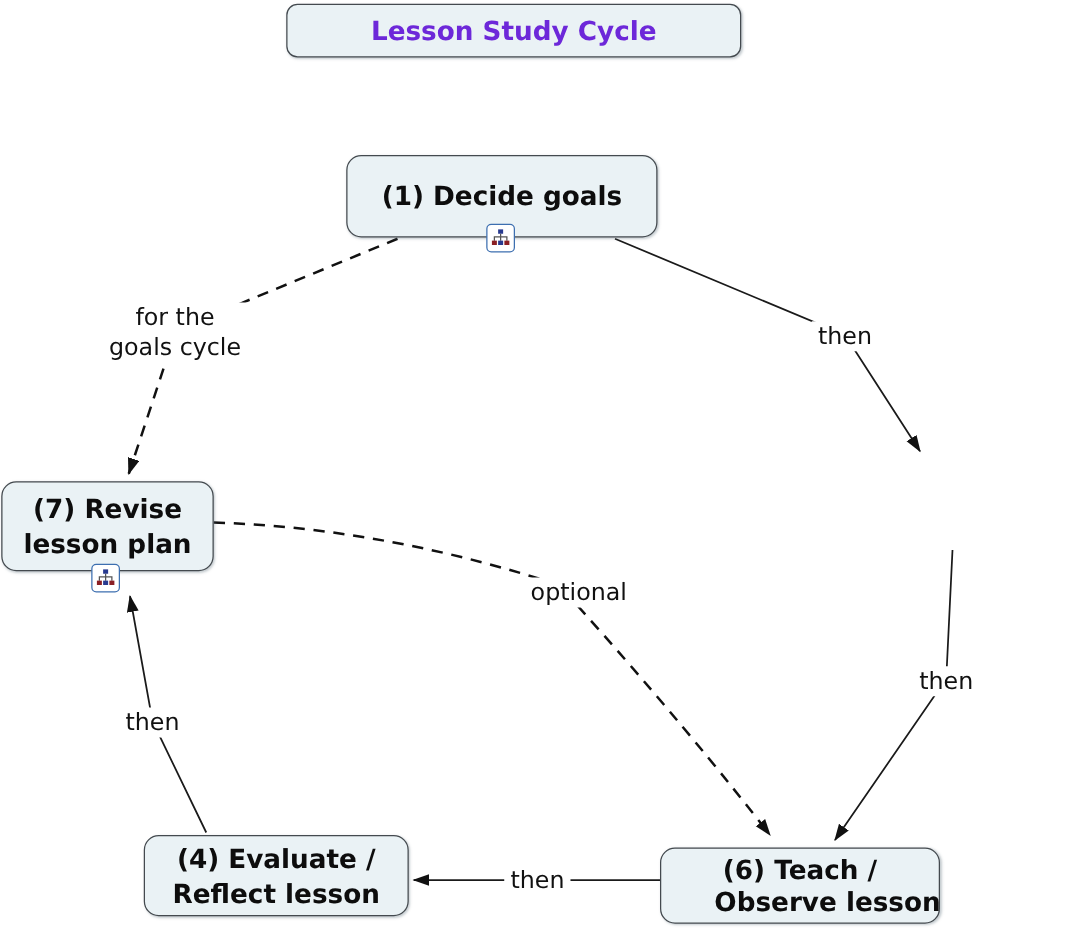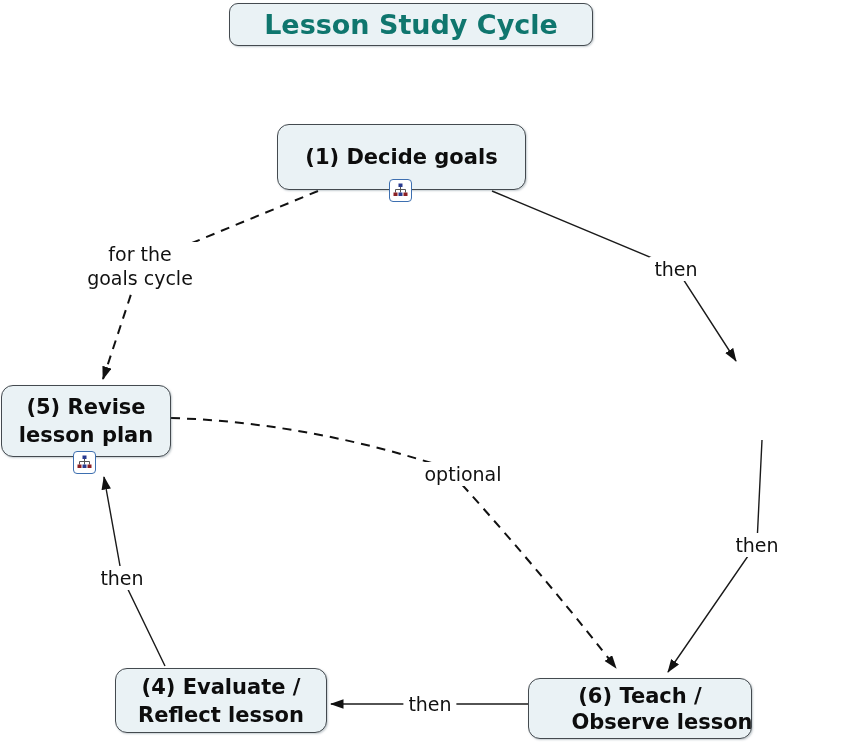--- a/index.html
+++ b/index.html
@@ -21,21 +21,21 @@
     text-align:center;
     font-weight:bold;color:#0d0d0d;
     z-index:2;
   }
   .node .ln{display:block;line-height:28px;font-size:21px;white-space:nowrap;}
   #title-node{
     position:absolute;left:229px;top:3px;width:362px;height:41px;
     background:#eaf2f5;border:1.8px solid #444a4f;border-radius:9px;
     box-shadow:1px 1px 2px rgba(90,110,120,0.35);
     display:flex;align-items:center;justify-content:center;
-    font-size:27px;font-weight:bold;color:#0f766e;z-index:2;
+    font-size:21px;font-weight:bold;color:#6d28d9;z-index:2;
   }
   .edge-label{
     position:absolute;transform:translate(-50%,-50%);
     background:#ffffff;padding:0 5px;
     font-size:19px;color:#111;text-align:center;line-height:24px;
     z-index:3;white-space:pre-line;
   }
   .map-icon{
     position:absolute;width:23px;height:23px;
     background:#ffffff;border:1.6px solid #3d6fb0;border-radius:4px;
@@ -81,21 +81,21 @@
     <span class="ln" style="line-height:26px;">(6) Teach /</span>
     <span class="ln" style="line-height:26px;margin-left:44px;">Observe lesson</span>
   </div>
 
   <div class="node" style="left:115px;top:668px;width:210px;height:63px;">
     <span class="ln">(4) Evaluate /</span>
     <span class="ln">Reflect lesson</span>
   </div>
 
   <div class="node" style="left:1px;top:385px;width:168px;height:70px;">
-    <span class="ln">(5) Revise</span>
+    <span class="ln">(7) Revise</span>
     <span class="ln">lesson plan</span>
   </div>
 
   <div class="map-icon" style="left:389px;top:179px;">
     <svg width="15" height="15" viewBox="0 0 15 15">
       <rect x="5.5" y="0.5" width="4" height="3.5" fill="#283a8f"></rect>
       <path d="M7.5,4 V6.5 M2.5,9.5 V6.5 H12.5 V9.5 M7.5,6.5 V9.5" stroke="#555" stroke-width="1" fill="none"></path>
       <rect x="0.5" y="9.5" width="4" height="3.5" fill="#8b1f24"></rect>
       <rect x="5.5" y="9.5" width="4" height="3.5" fill="#283a8f"></rect>
       <rect x="10.5" y="9.5" width="4" height="3.5" fill="#8b1f24"></rect>

